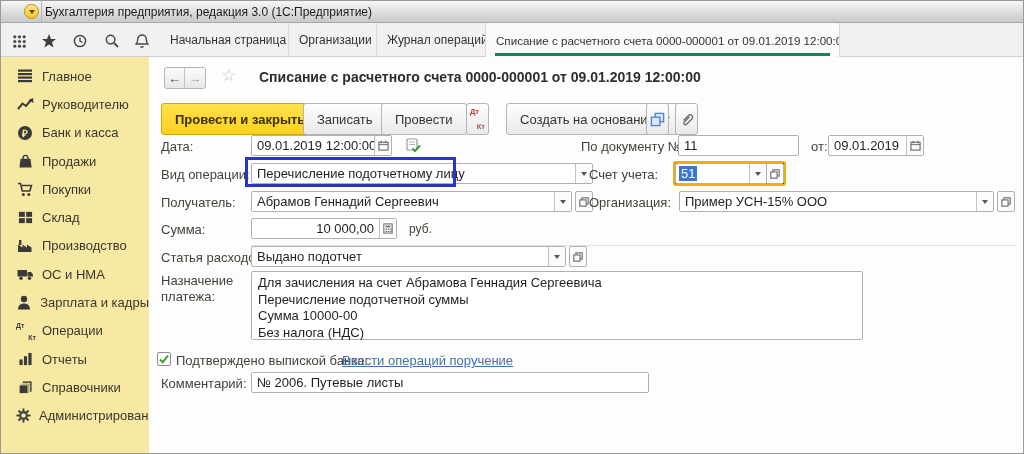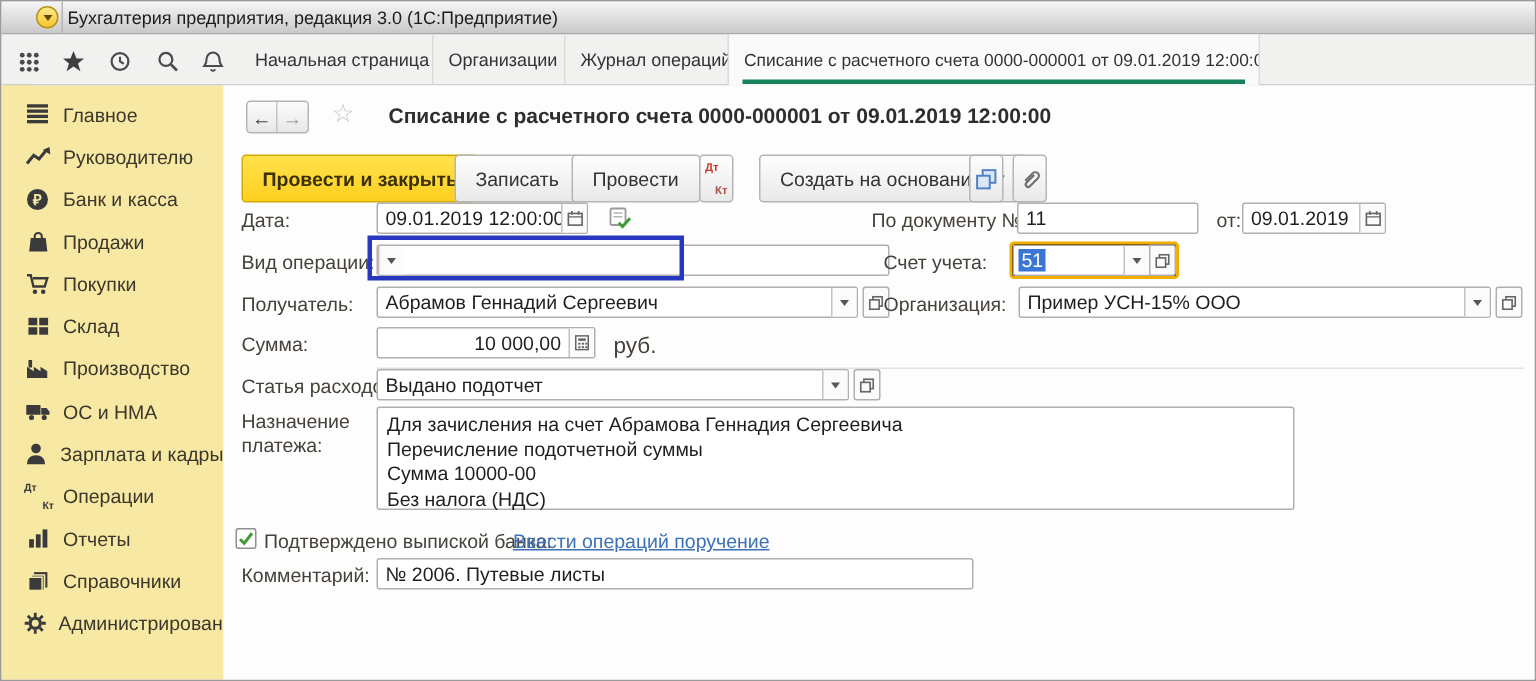--- a/index.html
+++ b/index.html
@@ -60,21 +60,21 @@
   .open-btn { position:absolute; width:18px; height:21px; border:1px solid #b0b0b0; border-radius:2px; background:#fbfbfb; display:flex; align-items:center; justify-content:center; cursor:pointer; }
   .tri-dn { width:0; height:0; border-left:3.5px solid transparent; border-right:3.5px solid transparent; border-top:4px solid #565656; }
   .focus-wrap { position:absolute; display:flex; border:2px solid #efae00; border-radius:3px; background:#0f172a; padding:0; align-items:stretch; height:25px; }
   .focus-wrap .combo2 { display:flex; border:1px solid #b0b0b0; border-radius:2px 0 0 2px; border-right:none; }
   .sel-text { background:#3a77d4; color:#fff; font-size:13px; padding:0 2px; align-self:center; }
   .annotation { position:absolute; border:3px solid #2936c0; background:transparent; pointer-events:none; }
   .memo { position:absolute; border:1px solid #b0b0b0; border-radius:2px; background:#fff; font-size:13px; line-height:16.5px; color:#1f1f1f; padding:3px 6px; white-space:pre-line; }
   .hsep { position:absolute; height:1px; background:#e2e2e2; }
   .link { font-size:13px; color:#3c71b8; text-decoration:underline; cursor:pointer; position:absolute; white-space:nowrap; }
   .checkbox { position:absolute; width:14px; height:14px; border:1px solid #8f8f8f; border-radius:2px; background:#fff; display:flex; align-items:center; justify-content:center; }
-  .currency { position:absolute; font-size:15px; color:#46423a; }
+  .currency { position:absolute; font-size:12px; color:#46423a; }
 </style>
 </head>
 <body>
 
 <div class="screen">
 
   <div class="titlebar">
     <div class="logo1c">1С</div>
     <div class="mainmenu-btn">
         <span class="tri"></span>
@@ -350,20 +350,21 @@
             <rect x="1" y="2.5" width="10" height="8.5" fill="none" stroke="#666" stroke-width="1.2"></rect>
             <line x1="3.5" y1="0.8" x2="3.5" y2="3.5" stroke="#666" stroke-width="1.2"></line>
             <line x1="8.5" y1="0.8" x2="8.5" y2="3.5" stroke="#666" stroke-width="1.2"></line>
             <line x1="1" y1="5" x2="11" y2="5" stroke="#666" stroke-width="1"></line>
           </svg>
         </span>
     </div>
 
     <div class="flabel" style="left:12px; top:110px;">Вид операции:</div>
     <div class="combo" style="left:102px; top:106px; width:342px;">
+      <span class="val">Перечисление подотчетному лицу</span>
       <span class="sq">
           <span class="tri-dn"></span>
         </span>
     </div>
     <div class="annotation" style="left:96px; top:100px; width:211px; height:30px;"></div>
 
     <div class="flabel" style="left:440px; top:110px;">Счет учета:</div>
     <div class="focus-wrap" style="left:524px; top:104px;">
       <div class="combo2" style="width:91px; background:#fff;">
         <span class="val" style="flex:1;display:flex;align-items:center;padding:0 3px;">

